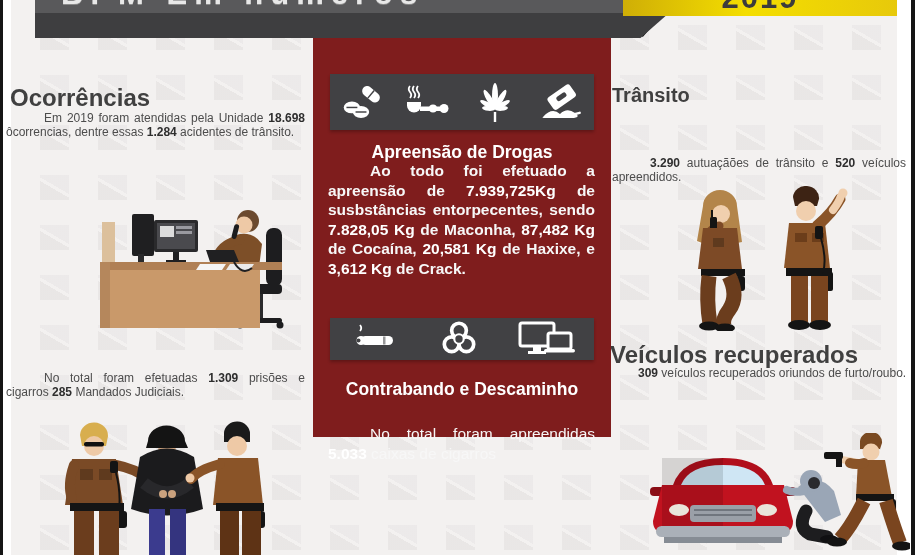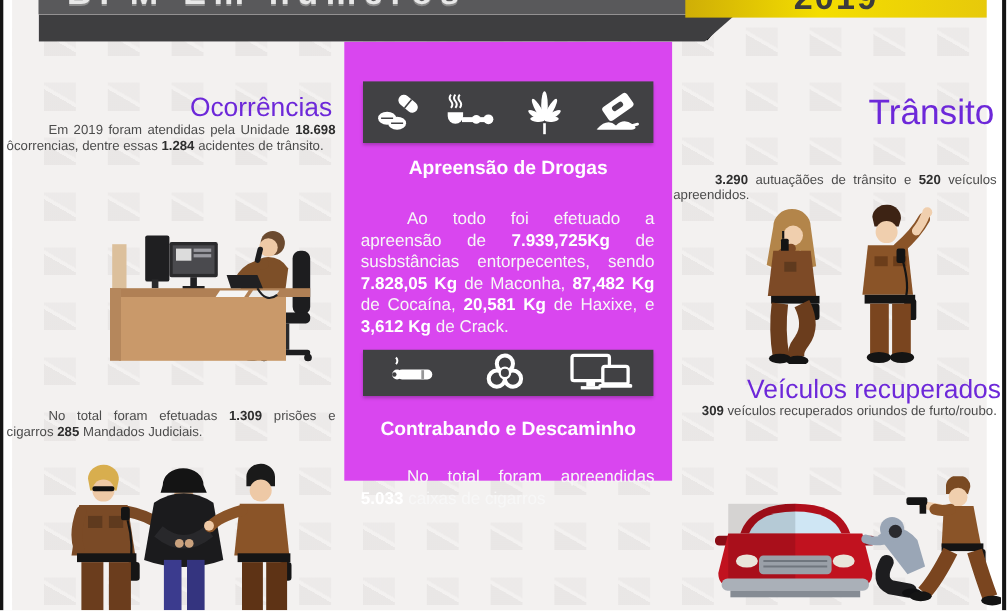--- a/index.html
+++ b/index.html
@@ -20,37 +20,37 @@
     color:#e8e8e8;white-space:nowrap;text-shadow:0 1px 0 #8a8a8a;}
   .sub-bar{position:absolute;left:35px;top:13px;width:634px;height:25px;background:#3e3e40;
     clip-path:polygon(0 0,100% 0,95.5% 100%,0 100%);z-index:9;}
   .ribbon{position:absolute;left:623px;top:0;width:274px;height:16px;overflow:hidden;z-index:11;
     background:linear-gradient(90deg,#cfae06,#f4de00 45%,#e7c90b);}
   .year-text{position:absolute;left:0;right:0;top:-20px;text-align:center;font-size:31px;font-weight:bold;
     color:#3c3c3c;letter-spacing:2px;}
   .fold{position:absolute;left:623px;top:16px;width:38px;height:21px;background:#0a0a0a;
     clip-path:polygon(0 0,100% 0,52% 100%);z-index:8;}
   
-  .panel{position:absolute;left:313px;top:38px;width:298px;height:399px;background:#d946ef;z-index:5;}
+  .panel{position:absolute;left:313px;top:38px;width:298px;height:399px;background:#7f1d1d;z-index:5;}
   .icon-box{position:absolute;left:17px;width:264px;background:#414144;display:flex;
     align-items:center;justify-content:space-around;box-shadow:0 2px 3px rgba(0,0,0,0.25);}
   .icon-box1{top:36px;height:56px;}
   .icon-box2{top:280px;height:42px;}
   .panel-h{position:absolute;left:0;width:100%;text-align:center;color:#ffffff;font-weight:bold;font-size:17.5px;}
   .panel-h1{top:104px;} .panel-h2{top:341px;text-align:center;}
   .panel-p{position:absolute;left:15px;width:267px;color:#f7f7f7;font-size:15.5px;line-height:1.26;
     text-align:justify;text-indent:42px;}
   .panel-p p{margin:0;text-indent:42px;}
-  .panel-p1{top:152px;} .panel-p2{top:386px;}
+  .panel-p1{top:123px;font-weight:bold;} .panel-p2{top:386px;}
   .panel-p b{color:#ffffff;}
   
-  .col-h{position:absolute;font-weight:normal;color:#6d28d9;text-align:right;z-index:4;}
+  .col-h{position:absolute;font-weight:bold;color:#404040;text-align:left;z-index:4;}
   .h-ocor{left:10px;top:84px;width:292px;font-size:24px;}
   .h-pris{left:10px;top:343px;width:292px;font-size:24px;}
-  .h-trans{left:612px;top:84px;width:292px;font-size:32px;}
+  .h-trans{left:612px;top:84px;width:292px;font-size:20px;}
   .h-veic{left:610px;top:341px;width:300px;font-size:24px;}
   .col-p{position:absolute;color:#4c4c4c;font-size:12px;line-height:1.18;text-align:justify;
     text-indent:38px;z-index:4;}
   .col-p b{color:#2e2e2e;}
   .p-ocor{left:6px;top:111px;width:299px;}
   .p-pris{left:6px;top:371px;width:299px;}
   .p-trans{left:612px;top:111px;width:294px;margin-top:45px;}
   .p-veic{left:610px;top:366px;width:298px;text-indent:28px;}
   .illus{position:absolute;z-index:4;}
   .illus-desk{left:88px;top:188px;width:215px;height:142px;}

